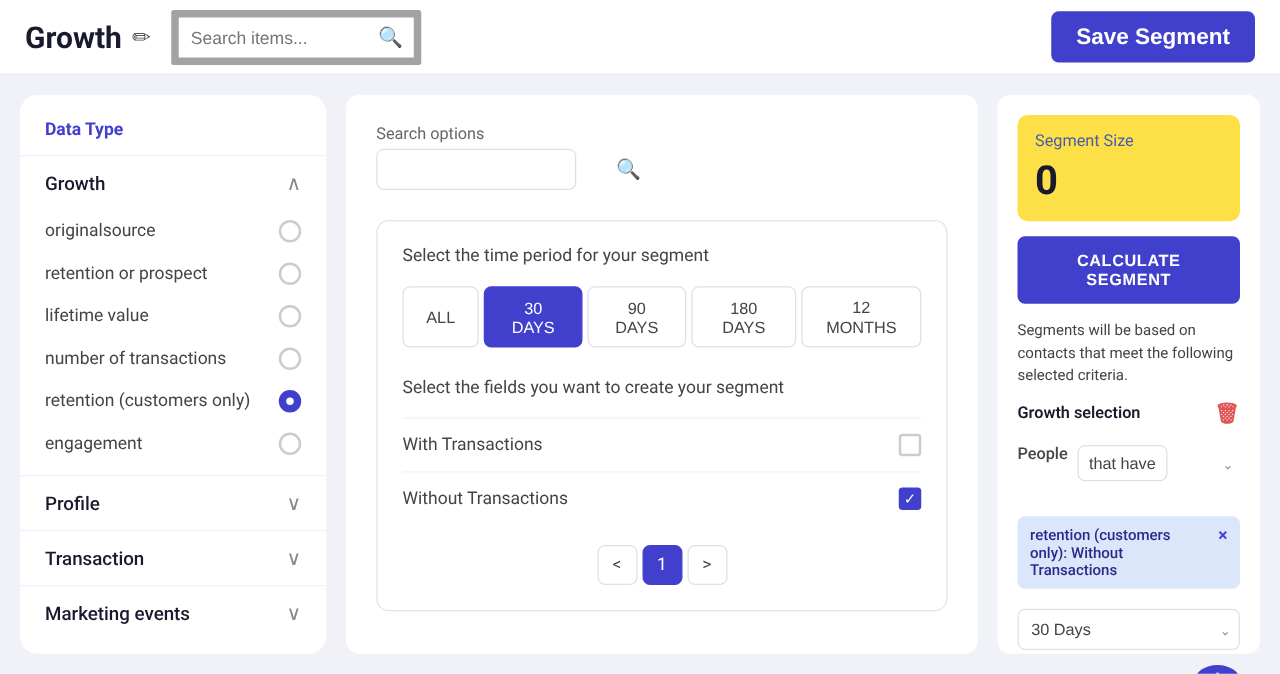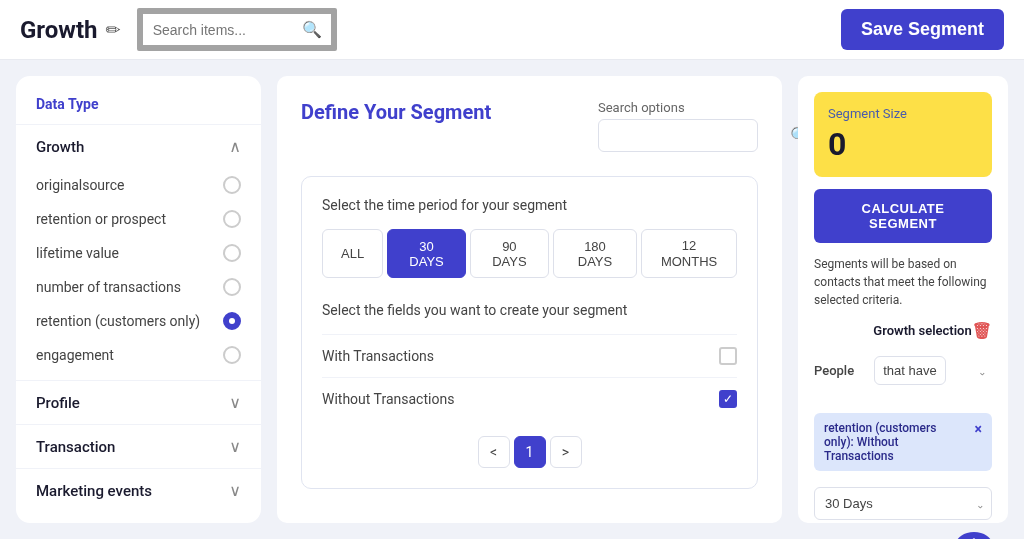--- a/index.html
+++ b/index.html
@@ -314,34 +314,33 @@
       letter-spacing: 0.5px;
     }
     .criteria-text {
       font-size: 12px;
       color: #444;
       line-height: 1.5;
     }
     .growth-selection-header {
       display: flex;
       align-items: center;
-      justify-content: flex-end;
+      justify-content: space-between;
       font-size: 13px;
       font-weight: 600;
       color: #1a1a2e;
     }
     .delete-icon {
       color: #e05555;
       font-size: 16px;
       cursor: pointer;
     }
     .people-row {
       display: flex;
-      align-items: center;
-      gap: 20px;
+      gap: 8px;
       margin-top: 4px;
     }
     .people-label {
       font-size: 13px;
       color: #444;
       font-weight: 500;
     }
     .people-select {
       flex: 1;
       border: 1px solid #dde0ea;
@@ -499,21 +498,20 @@
     <div class="nav-section">
       <div class="nav-section-header">
         <span>Marketing events</span>
         <span class="chevron">∨</span>
       </div>
     </div>
   </div>
 
   <div class="center-panel">
     <div class="define-header">
-      <div class="define-title">Define Your Segment</div>
       <div>
         <div class="search-options-label">Search options</div>
         <div class="search-options-box">
           <input type="text" style="">
           <span>🔍</span>
         </div>
       </div>
     </div>
 
     <div class="segment-box">

